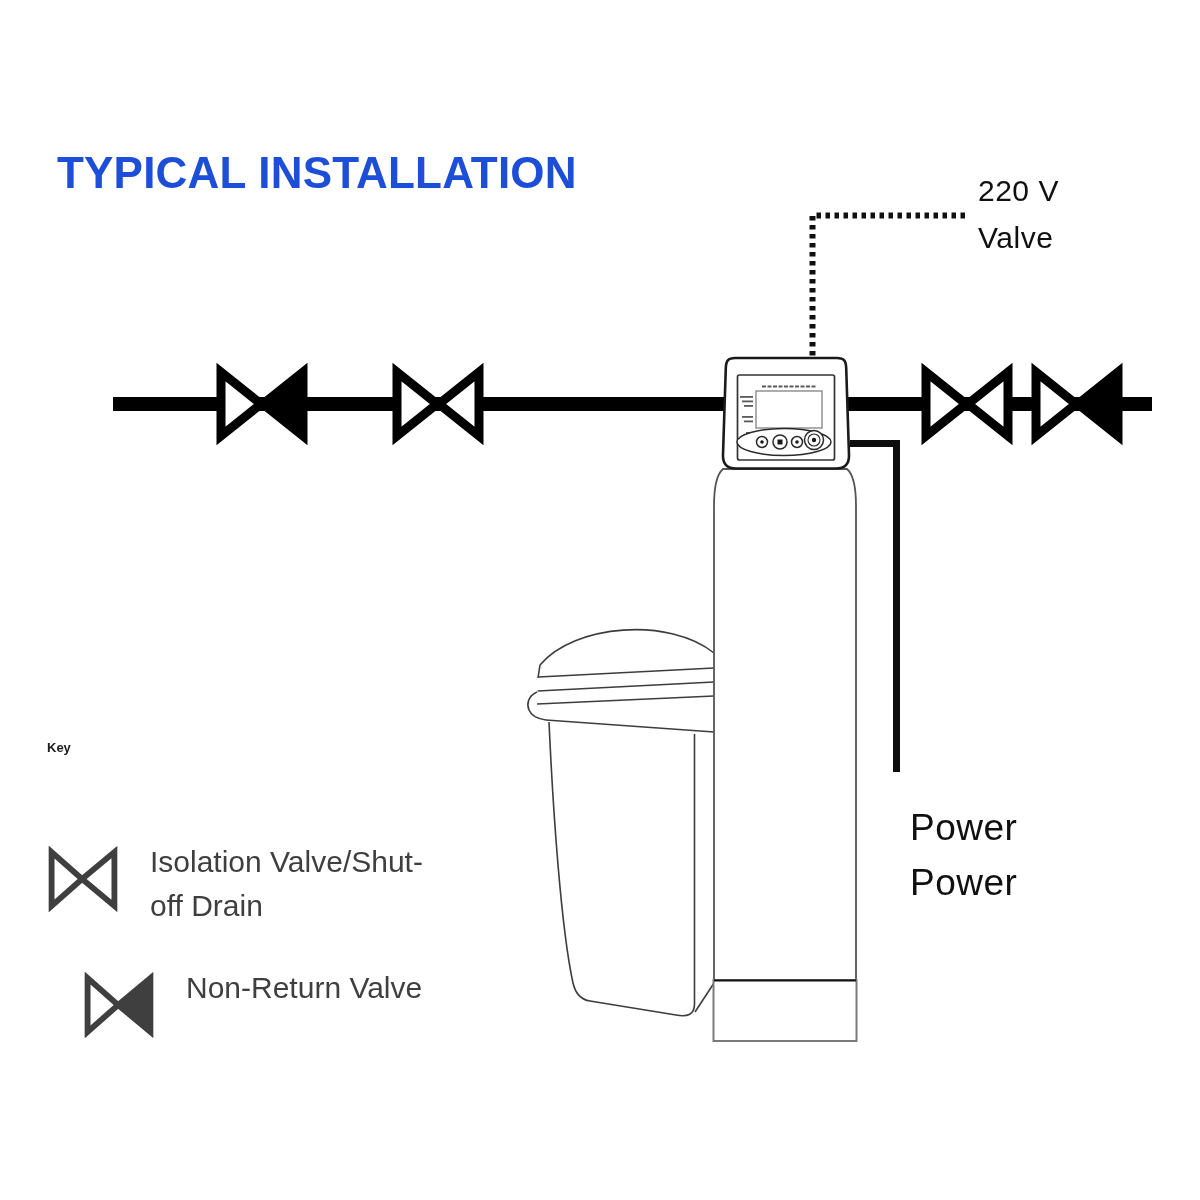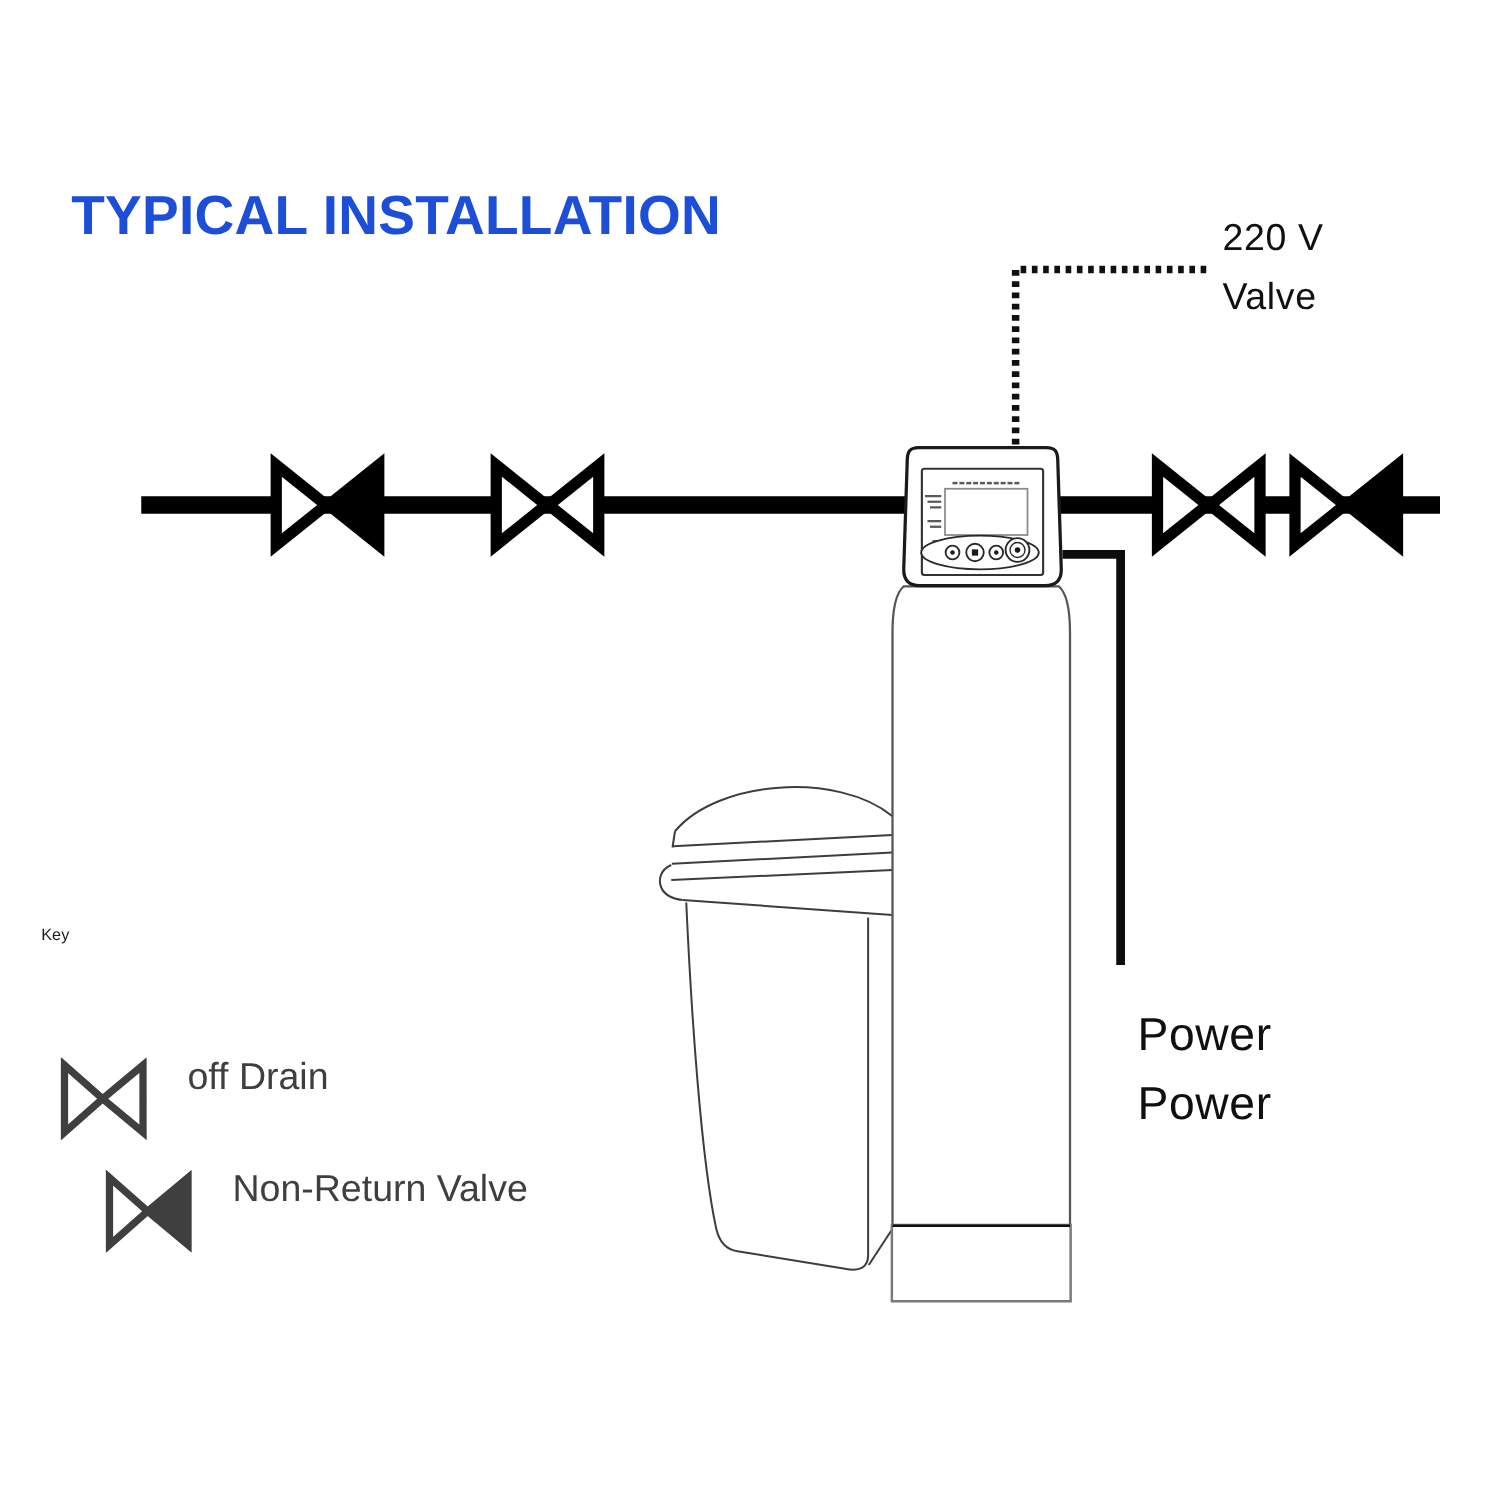--- a/index.html
+++ b/index.html
@@ -11,24 +11,24 @@
   .title{
     left:57px;top:148px;
     font-size:44px;font-weight:bold;letter-spacing:0.2px;
     color:#1d4ed8;white-space:nowrap;
   }
   .diagram-svg{left:0;top:0;width:1200px;height:1200px;}
   .blocklabel{color:#101010;}
   .blocklabel span{display:block;}
   .power-label{left:978px;top:167px;font-size:30px;line-height:47px;letter-spacing:0.5px;}
   .drain-label{left:910px;top:800px;font-size:37px;line-height:55px;letter-spacing:0.5px;}
-  .key-label{left:33px;top:740px;font-size:13px;font-weight:normal;color:#1c1c1c;}
+  .key-label{left:47px;top:740px;font-size:13px;font-weight:bold;color:#1c1c1c;}
   .legend-row{display:flex;align-items:flex-start;}
   .legend-row-1{left:48px;top:846px;}
-  .legend-row-2{left:48px;top:936px;padding-left:36px;}
+  .legend-row-2{left:48px;top:972px;padding-left:36px;}
   .legend-icon{width:70px;height:66px;flex:0 0 auto;}
   .legend-text{
     margin-left:32px;font-size:30px;line-height:44px;color:#3f3f3f;
     margin-top:-6px;white-space:nowrap;
   }
   .legend-text span{display:block;}
 </style>
 </head>
 <body>
 
@@ -149,20 +149,21 @@
 <div class="abs key-label">Key</div>
 
 <div class="abs legend-row legend-row-1">
   <svg class="legend-icon" viewBox="0 0 78 70" xmlns="http://www.w3.org/2000/svg">
     <g stroke="#3f3f3f" stroke-width="6.5" stroke-linejoin="miter" fill="none">
       <path d="M 4,5 L 4,65 L 38,35 Z"></path>
       <path d="M 74,5 L 74,65 L 38,35 Z"></path>
     </g>
   </svg>
   <div class="legend-text">
+    <span>Isolation Valve/Shut-</span>
     <span>off Drain</span>
   </div>
 </div>
 
 <div class="abs legend-row legend-row-2">
   <svg class="legend-icon" viewBox="0 0 78 70" xmlns="http://www.w3.org/2000/svg">
     <g stroke="#3f3f3f" stroke-width="6.5" stroke-linejoin="miter">
       <path d="M 4,5 L 4,65 L 38,35 Z" fill="none"></path>
       <path d="M 74,5 L 74,65 L 38,35 Z" fill="#3f3f3f"></path>
     </g>

